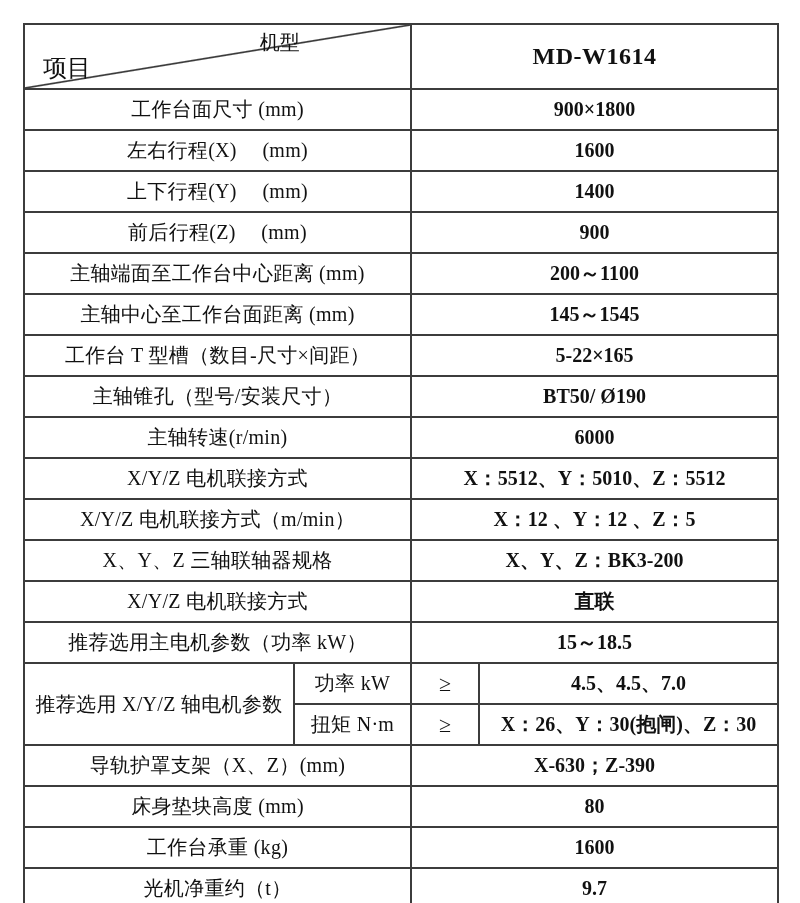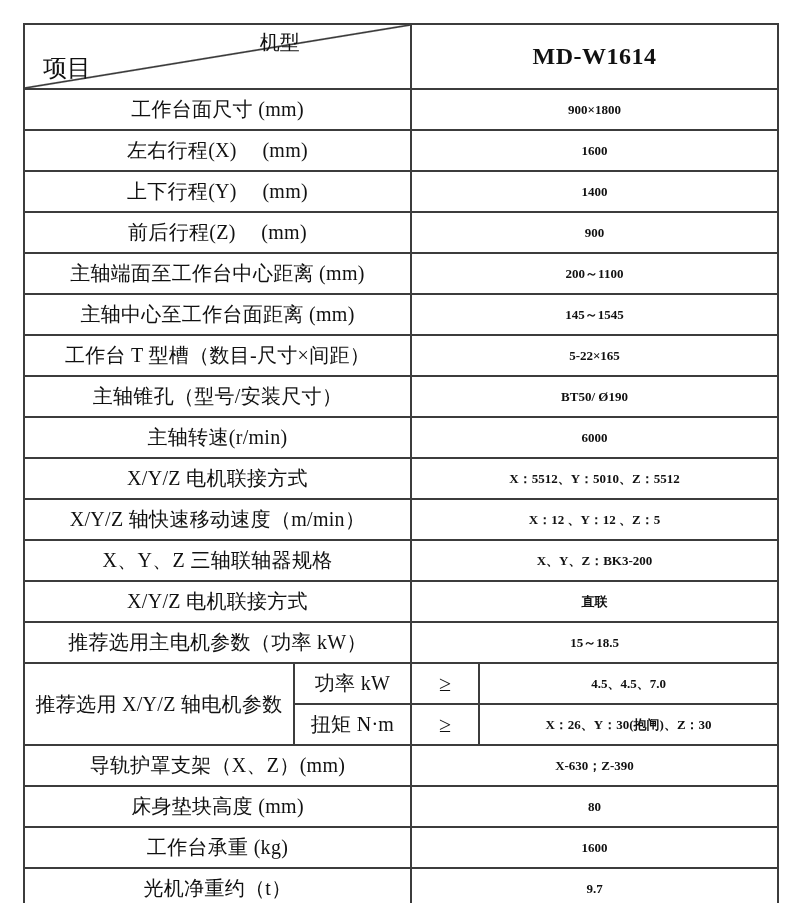--- a/index.html
+++ b/index.html
@@ -35,21 +35,21 @@
   }
   tr.data-row { height: 41px; }
   tr.header-row { height: 65px; }
   .label-cell {
     font-size: 20px;
     font-weight: normal;
     letter-spacing: 0.3px;
     white-space: nowrap;
   }
   .value-cell {
-    font-size: 13px;
+    font-size: 20px;
     font-weight: bold;
     white-space: nowrap;
   }
   .op-cell {
     font-size: 22px;
     font-weight: normal;
   }
   .corner-cell {
     position: relative;
     background: linear-gradient(to bottom right,
@@ -133,21 +133,21 @@
     </tr>
     <tr class="data-row">
       <td colspan="2" class="label-cell">主轴转速(r/min)</td>
       <td colspan="2" class="value-cell">6000</td>
     </tr>
     <tr class="data-row">
       <td colspan="2" class="label-cell">X/Y/Z 电机联接方式</td>
       <td colspan="2" class="value-cell">X：5512、Y：5010、Z：5512</td>
     </tr>
     <tr class="data-row">
-      <td colspan="2" class="label-cell">X/Y/Z 轴快速移动速度（m/min）</td>
+      <td colspan="2" class="label-cell">X/Y/Z 电机联接方式（m/min）</td>
       <td colspan="2" class="value-cell">X：12 、Y：12 、Z：5</td>
     </tr>
     <tr class="data-row">
       <td colspan="2" class="label-cell">X、Y、Z 三轴联轴器规格</td>
       <td colspan="2" class="value-cell">X、Y、Z：BK3-200</td>
     </tr>
     <tr class="data-row">
       <td colspan="2" class="label-cell">X/Y/Z 电机联接方式</td>
       <td colspan="2" class="value-cell">直联</td>
     </tr>

